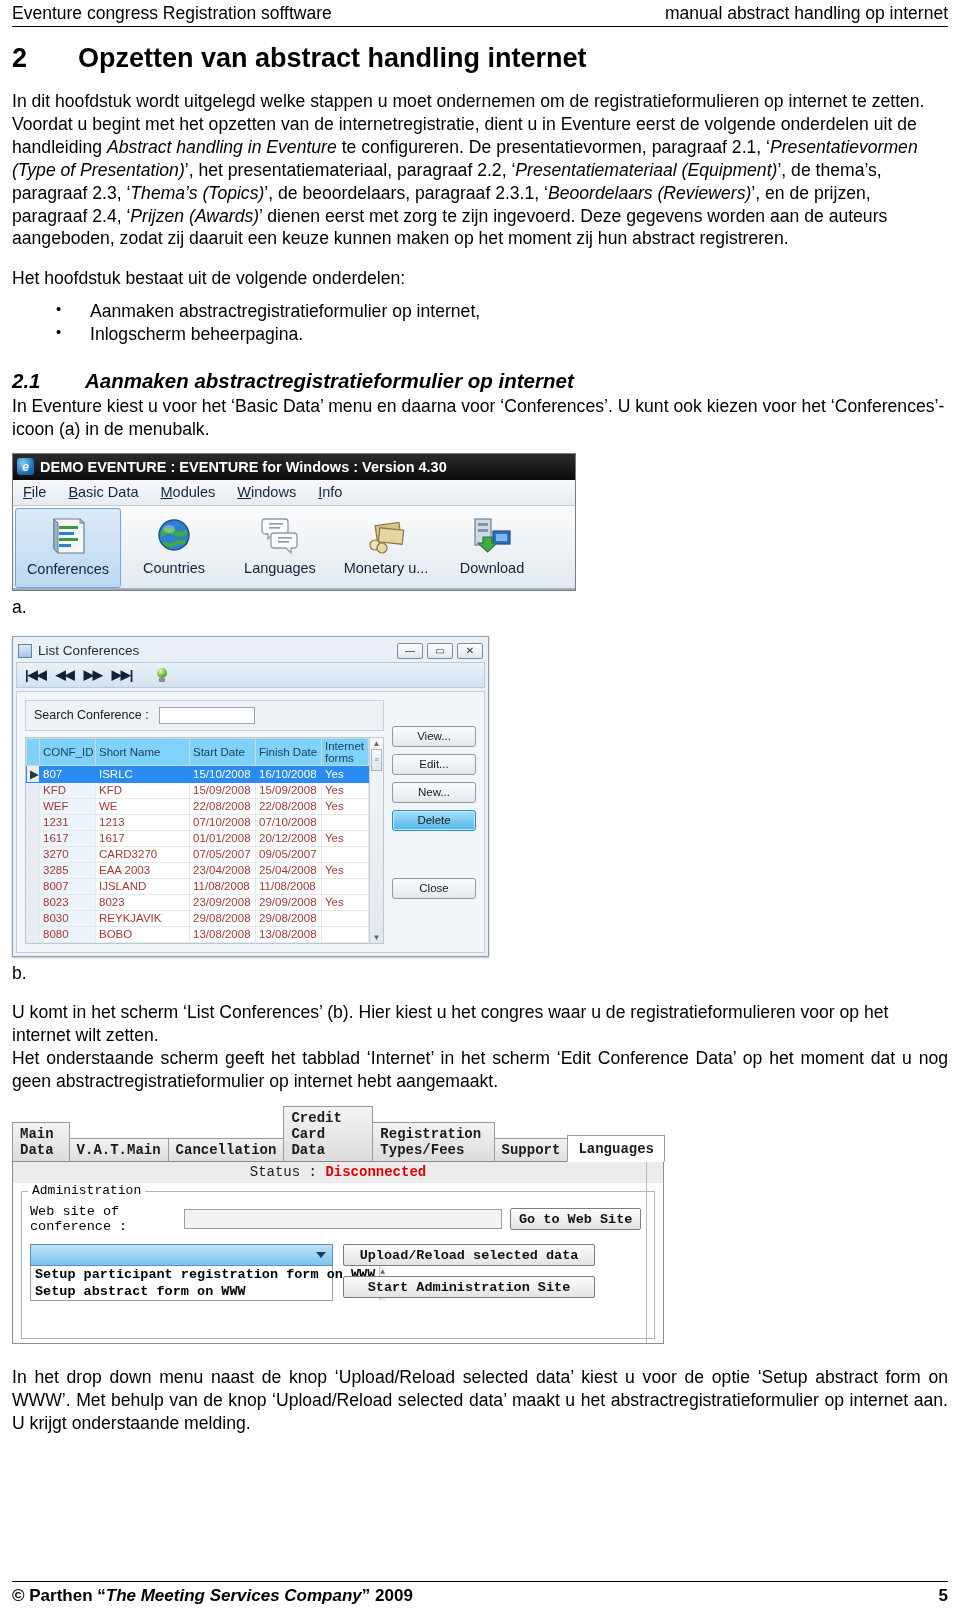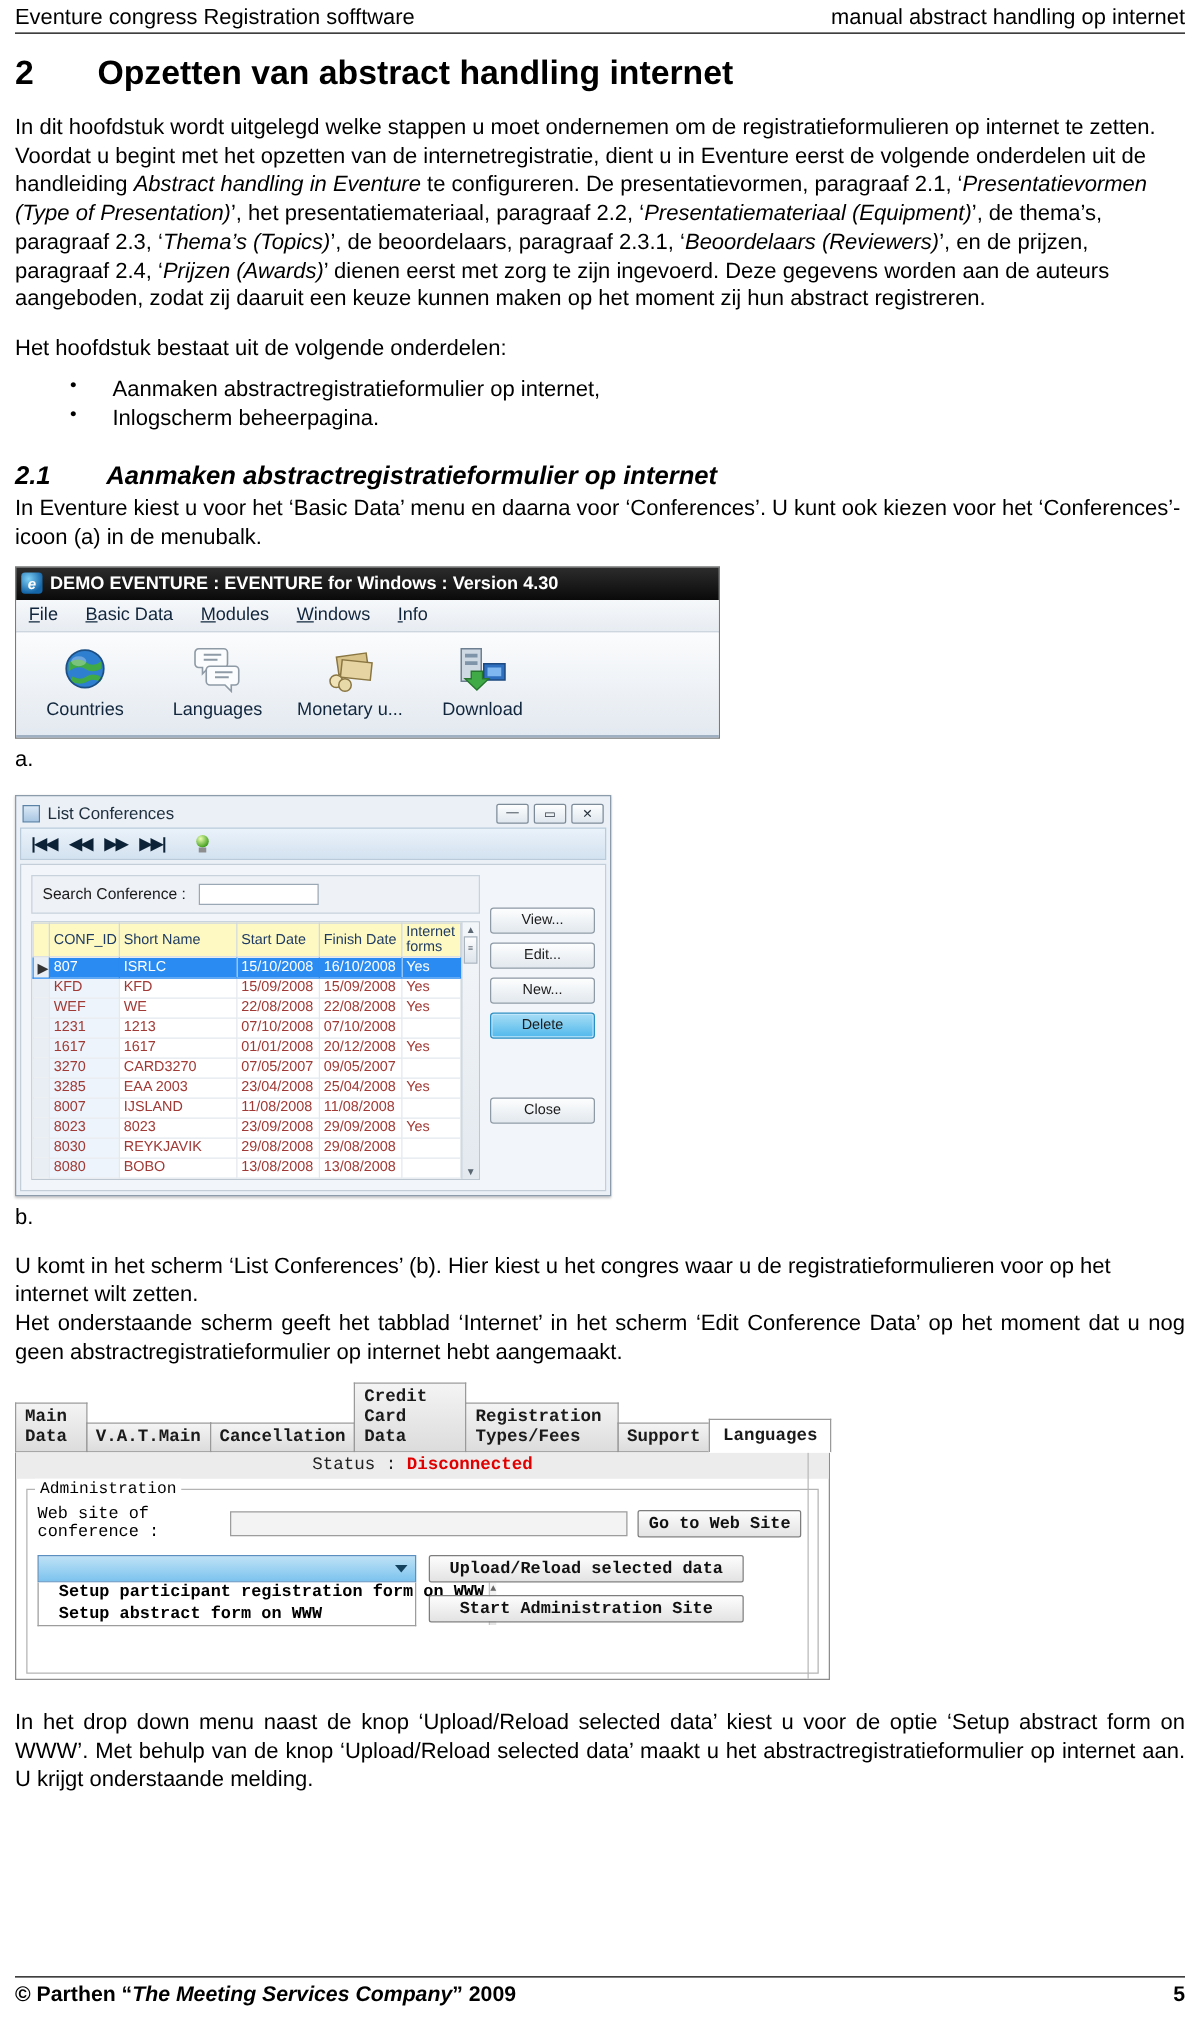--- a/index.html
+++ b/index.html
@@ -135,21 +135,21 @@
     border: 1px solid #c8d2dc; background: #eef2f7; padding: 6px 8px;
     display: flex; align-items: center; gap: 10px; margin-bottom: 6px;
   }
   .fb-search label { font-size: 12.5px; color: #1a1a1a; }
   .fb-search .inp {
     width: 96px; height: 17px; background: #fff; border: 1px solid #9aa7b4;
   }
   table.grid { border-collapse: collapse; width: 100%; font-size: 11.5px;
                background: #fff; table-layout: fixed; }
   table.grid th {
-    background: #fef9c3; border: 1px solid #cfd7df; font-weight: normal;
+    background: #7dd3fc; border: 1px solid #cfd7df; font-weight: normal;
     color: #1f3b63; text-align: left; padding: 1px 3px; height: 15px;
     font-size: 11.5px;
   }
   table.grid td {
     border: 1px solid #e4e9ee; color: #a03a36; padding: 1px 3px; height: 16px;
     white-space: nowrap; overflow: hidden;
   }
   table.grid td.mark { width: 13px; background: #e9eef4; color:#333; text-align:center;}
   table.grid td.idc { background: #eef4fb; }
   table.grid tr.sel td { background: #2a8bf2; color: #ffffff; border-color:#2a8bf2; }
@@ -229,21 +229,21 @@
     display: flex; align-items: center; justify-content: flex-end; padding-right: 6px;
   }
   .combo-arrow { width: 0; height: 0; border-left: 5px solid transparent;
                  border-right: 5px solid transparent; border-top: 6px solid #13425f; }
   .combo-list {
     border: 1px solid #9d9d9d; border-top: none; background: #fff;
     display: flex;
   }
   .combo-items { flex: 1; }
   .combo-items div {
-    font-size: 13.5px; font-weight: bold; padding: 1px 4px; white-space: nowrap; margin-left: 12px;
+    font-size: 13.5px; font-weight: bold; padding: 1px 4px; white-space: nowrap;
   }
   .combo-scroll {
     width: 15px; background: linear-gradient(#f6f6f6,#e6e6e6);
     border-left: 1px solid #c4c4c4; display: flex; flex-direction: column;
     justify-content: space-between; align-items: center; font-size: 8px;
     color: #666; padding: 1px 0;
   }
   .fc-btncol { display: flex; flex-direction: column; gap: 10px; width: 252px; }
   .fc-vline { position: absolute; right: 16px; top: 0; bottom: 0;
               border-left: 1px solid #b9b9b9; }
@@ -299,20 +299,34 @@
     </div>
     <div class="fa-menu">
       <span><u>F</u>ile</span>
       <span><u>B</u>asic Data</span>
       <span><u>M</u>odules</span>
       <span><u>W</u>indows</span>
       <span><u>I</u>nfo</span>
     </div>
     <div class="fa-tools">
 
+      <div class="fa-btn sel">
+        <span class="fa-ico">
+          <svg width="40" height="42" viewBox="0 0 40 42">
+            <polygon points="6,4 32,4 36,8 36,38 10,38 6,34" fill="#f4f7fa" stroke="#6d7f90" stroke-width="1.2"></polygon>
+            <polygon points="32,4 36,8 32,8" fill="#c9d6e2" stroke="#6d7f90" stroke-width="1"></polygon>
+            <rect x="11" y="11" width="19" height="3" fill="#3b9b3b"></rect>
+            <rect x="11" y="17" width="15" height="3" fill="#2f7fd0"></rect>
+            <rect x="11" y="23" width="19" height="3" fill="#3b9b3b"></rect>
+            <rect x="11" y="29" width="12" height="3" fill="#2f7fd0"></rect>
+            <polygon points="6,4 10,8 10,38 6,34" fill="#9fb4c7" stroke="#6d7f90" stroke-width="1"></polygon>
+          </svg>
+        </span>
+        <span>Conferences</span>
+      </div>
 
       <div class="fa-btn">
         <span class="fa-ico">
           <svg width="38" height="38" viewBox="0 0 38 38">
             <circle cx="19" cy="19" r="15" fill="#2f7fd0"></circle>
             <path d="M6 14 q8 -5 14 0 q6 4 12 -1 l0 6 q-7 4 -13 0 q-6 -3 -13 2z" fill="#3faa46"></path>
             <path d="M8 27 q7 4 13 0 q5 -3 11 1" stroke="#3faa46" stroke-width="4" fill="none"></path>
             <circle cx="19" cy="19" r="15" fill="none" stroke="#1c4f84" stroke-width="1.4"></circle>
             <ellipse cx="14" cy="13" rx="6" ry="4" fill="#ffffff" opacity=".30"></ellipse>
           </svg>

